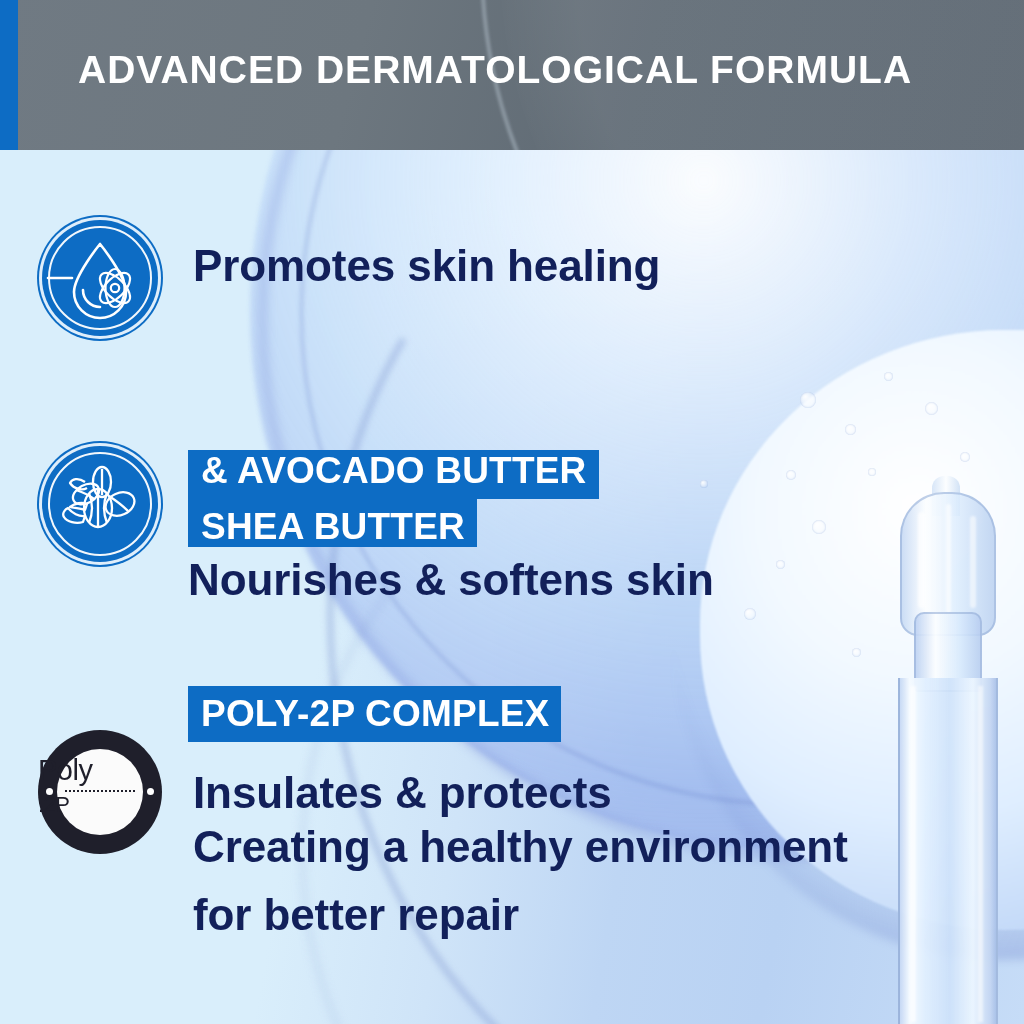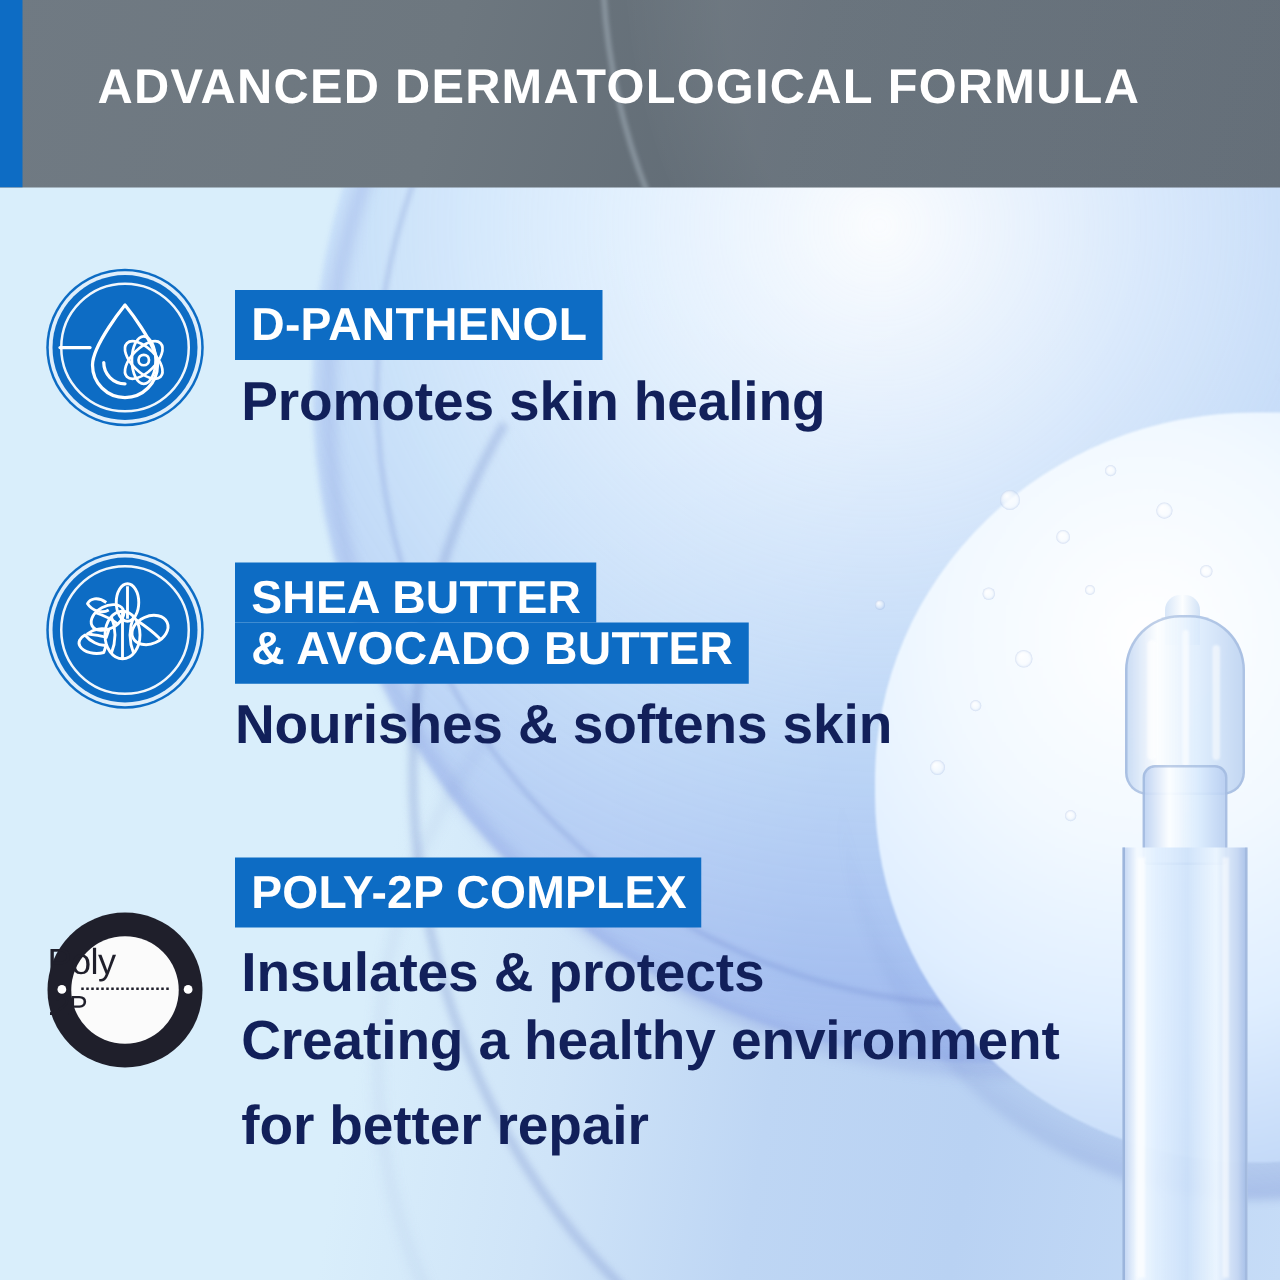--- a/index.html
+++ b/index.html
@@ -234,23 +234,20 @@
         <line x1="6" y1="58" x2="30" y2="58" stroke="#ffffff" stroke-width="2.6" stroke-linecap="round"></line>
         <g stroke="#ffffff" stroke-width="2.2" fill="none">
           <ellipse cx="73" cy="68" rx="19" ry="9.5" transform="rotate(45 73 68)"></ellipse>
           <ellipse cx="73" cy="68" rx="19" ry="9.5" transform="rotate(-45 73 68)"></ellipse>
           <ellipse cx="73" cy="68" rx="19" ry="9.5" transform="rotate(90 73 68)"></ellipse>
           <circle cx="73" cy="68" r="4.2"></circle>
         </g>
       </svg>
     </div>
     <div style="position:absolute;left:188px;top:232px;">
-      <div class="tag-row">
-        <span class="tag-line">D-PANTHENOL</span>
-      </div>
       <div class="desc" style="margin-left:5px;">Promotes skin healing</div>
     </div>
   </div>
 
   <div class="feature" style="left:0;top:0;">
     <div class="icon-circle" style="left:42px;top:446px;">
       <div class="icon-inner-ring"></div>
       <svg class="icon-svg" viewBox="0 0 116 116" fill="none">
         <g stroke="#ffffff" stroke-width="2.3" fill="none" stroke-linejoin="round">
           <ellipse cx="60" cy="36" rx="9" ry="15"></ellipse>
@@ -264,42 +261,42 @@
           <path d="M56 43 v38"></path>
           <path d="M47 47 c4 10 4 20 0 30"></path>
           <path d="M65 47 c-4 10 -4 20 0 30"></path>
           <path d="M26 62 c-4 2 -6 6 -4 9 3 5 12 7 19 5 l2 -6 c-6 1 -13 -3 -17 -8 Z"></path>
           <path d="M28 61 c5 -4 12 -5 17 -3 l-2 6 c-5 -2 -11 -2 -15 -3 Z"></path>
         </g>
       </svg>
     </div>
     <div style="position:absolute;left:188px;top:450px;">
       <div class="tag-row">
+        <span class="tag-line tight-bot">&amp; AVOCADO BUTTER</span>
+      </div>
+      <div class="tag-row">
         <span class="tag-line tight-top">SHEA BUTTER</span>
-      </div>
-      <div class="tag-row">
-        <span class="tag-line tight-bot">&amp; AVOCADO BUTTER</span>
       </div>
       <div class="desc" style="margin-left:0;margin-top:8px;">Nourishes &amp; softens skin</div>
     </div>
   </div>
 
   <div class="feature" style="left:0;top:0;">
     <div class="poly-badge" style="left:38px;top:730px;">
       <div class="poly-ring"></div>
       <div class="poly-dot l"></div>
       <div class="poly-dot r"></div>
       <div class="poly-inner"></div>
       <div class="poly-t1">Poly</div>
       <div class="poly-divider"></div>
       <div class="poly-t2">.2P</div>
     </div>
     <div style="position:absolute;left:188px;top:686px;">
       <div class="tag-row">
         <span class="tag-line">POLY-2P COMPLEX</span>
       </div>
-      <div class="desc" style="margin-left:5px;margin-top:12px;">Insulates &amp; protects</div>
+      <div class="desc" style="margin-left:5px;margin-top:26px;">Insulates &amp; protects</div>
       <div class="desc" style="margin-left:5px;margin-top:4px;">Creating a healthy environment</div>
       <div class="desc" style="margin-left:5px;margin-top:18px;">for better repair</div>
     </div>
   </div>
 
 </div>
 
 </body></html>

